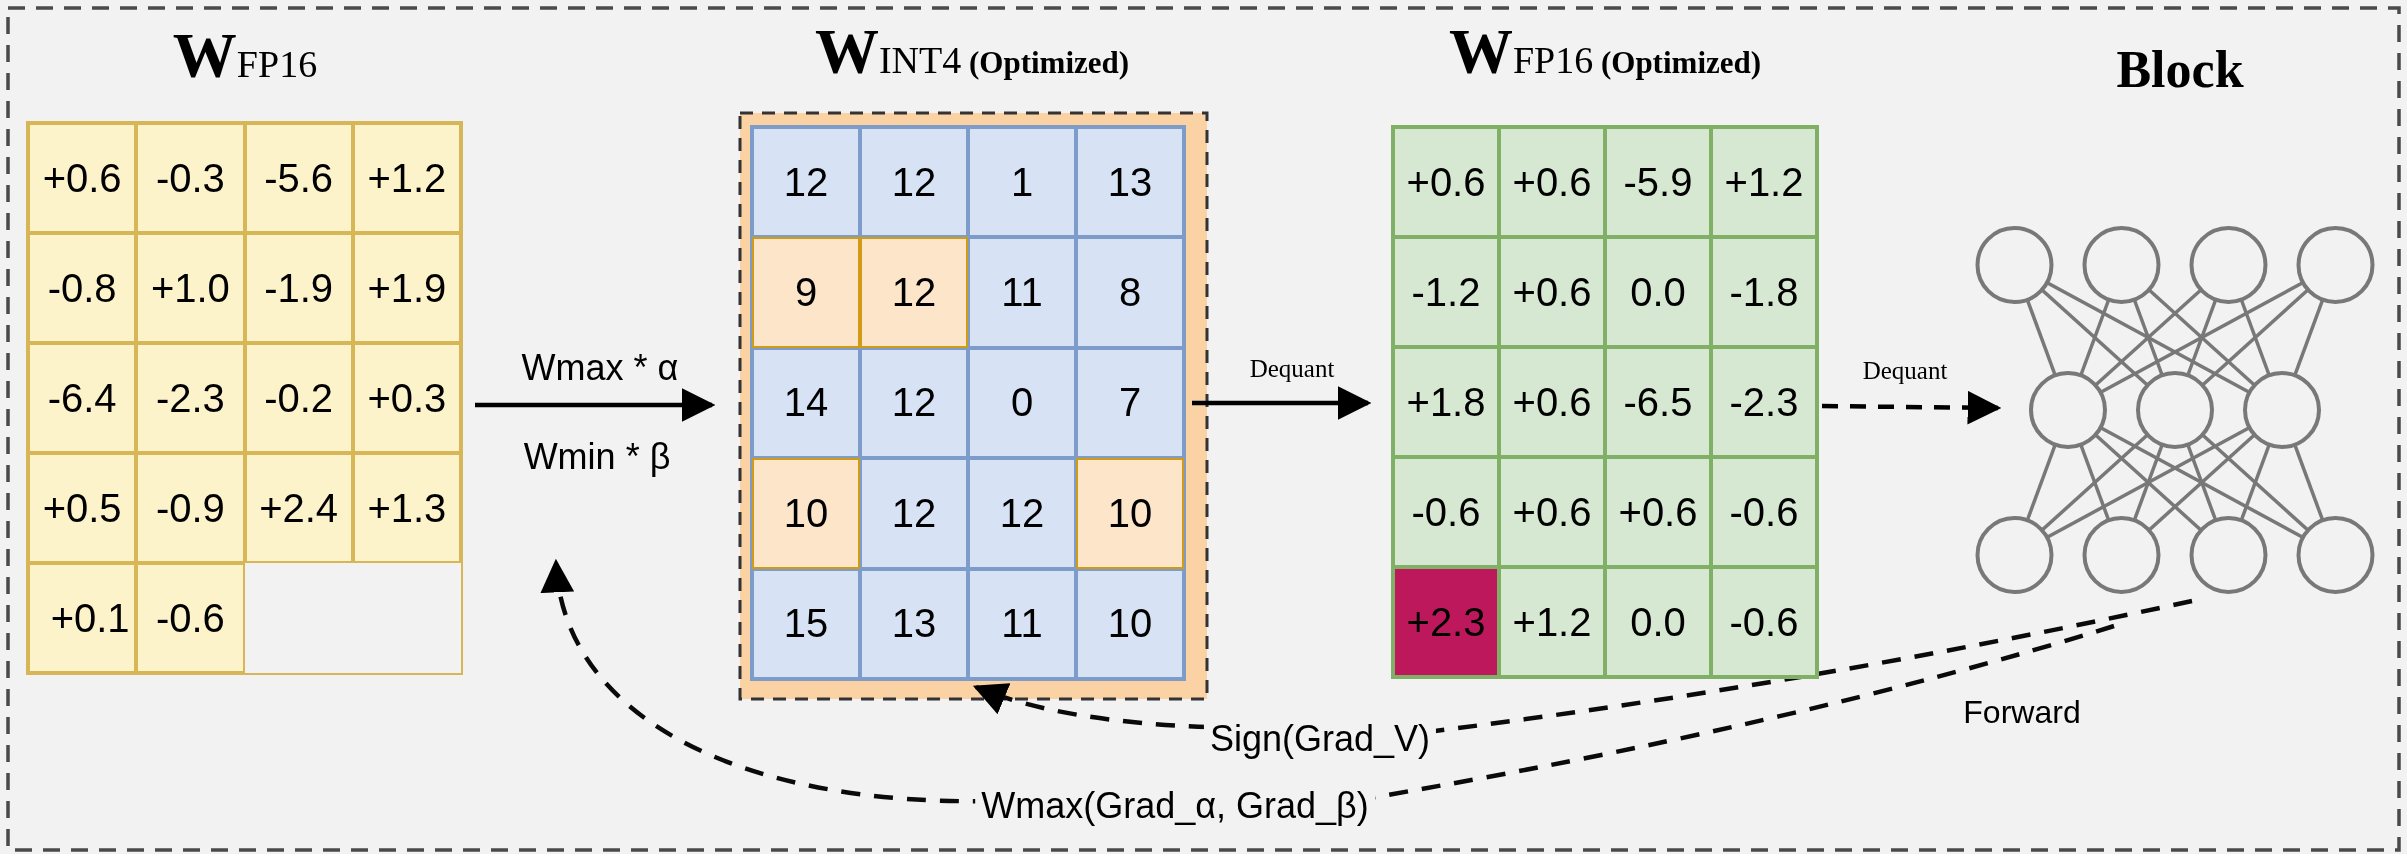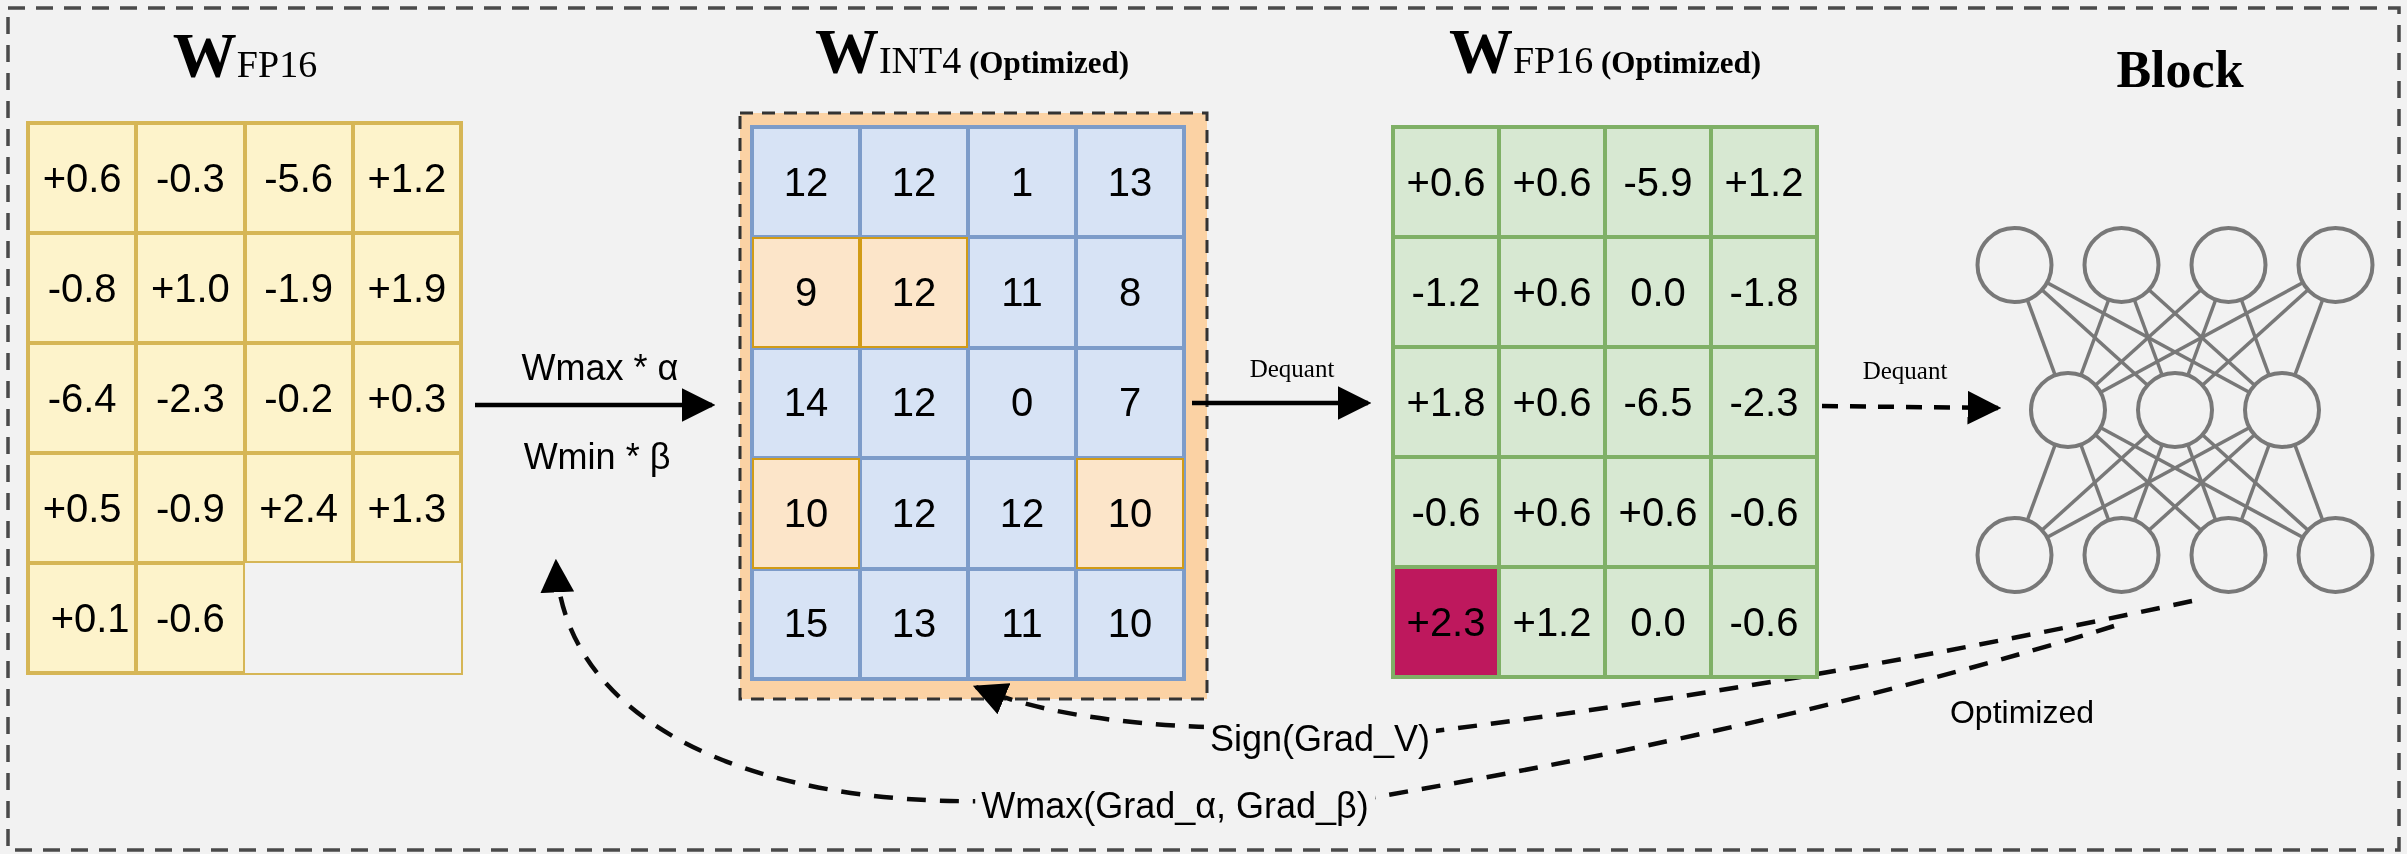--- a/index.html
+++ b/index.html
@@ -176,17 +176,17 @@
       <div class="cell" style="background: #be185d; border-color: rgb(127, 176, 102);">+2.3</div>
       <div class="cell" style="background: rgb(215, 232, 210); border-color: rgb(127, 176, 102);">+1.2</div>
       <div class="cell" style="background: rgb(215, 232, 210); border-color: rgb(127, 176, 102);">0.0</div>
       <div class="cell" style="background: rgb(215, 232, 210); border-color: rgb(127, 176, 102);">-0.6</div>
     </div>
 
   <div class="lbl sans" style="left:600px;  top:368px;">Wmax * α</div>
   <div class="lbl sans" style="left:597px;  top:457px;">Wmin * β</div>
   <div class="lbl serif" style="left:1292px; top:369px;">Dequant</div>
   <div class="lbl serif" style="left:1905px; top:371px;">Dequant</div>
-  <div class="lbl sans small" style="left:2022px; top:712px;">Optimized</div>
+  <div class="lbl sans small" style="left:2022px; top:712px;">Forward</div>
   <div class="lbl sans bg" style="left:1320px; top:739px;">Sign(Grad_V)</div>
   <div class="lbl sans bg" style="left:1175px; top:806px;">Wmax(Grad_α, Grad_β)</div>
 
 </div>
 
 </body></html>

